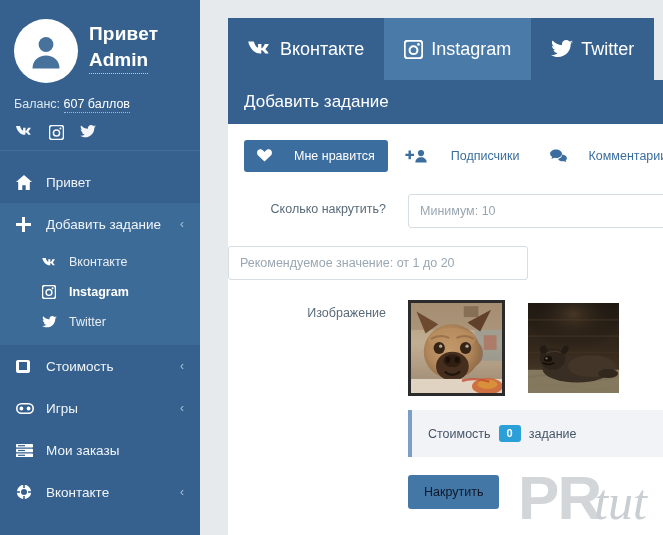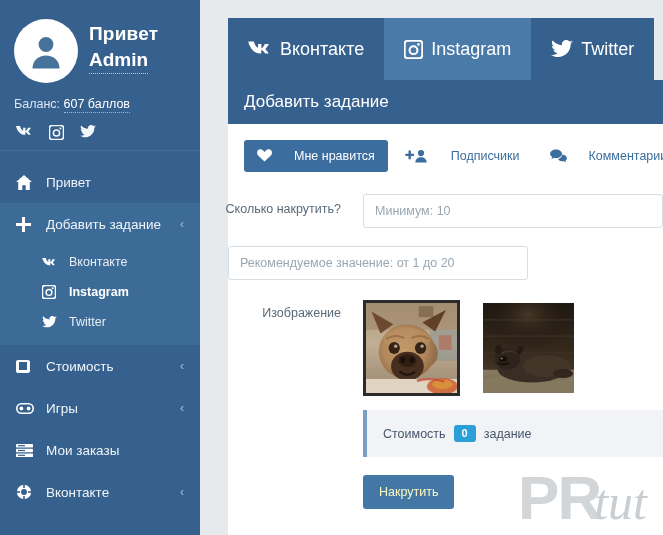--- a/index.html
+++ b/index.html
@@ -225,21 +225,20 @@
   }
   .subtab .stico { line-height: 0; display: inline-flex; }
   .subtab .stico svg { display: block; }
 
   .form { padding: 22px 0 0 0; }
 
   .frow {
     display: flex;
     align-items: flex-start;
     margin-bottom: 18px;
-    justify-content: flex-end;
   }
   .flabel {
     width: 180px;
     min-width: 180px;
     text-align: right;
     padding-right: 22px;
     padding-top: 8px;
     font-size: 12.5px;
     color: #5a6b7a;
     white-space: nowrap;
@@ -292,21 +291,21 @@
     border-radius: 3px;
     padding: 3px 8px;
     line-height: 1;
     min-width: 20px;
     text-align: center;
   }
 
   .submit {
     margin-top: 18px;
     background: #4277a6;
-    color: #fef9c3;
+    color: #0f172a;
     border: none;
     border-radius: 3px;
     padding: 10px 16px;
     font-size: 12.5px;
     cursor: pointer;
     font-family: "Liberation Sans", "DejaVu Sans", sans-serif;
   }
 
   .watermark {
     position: absolute;

